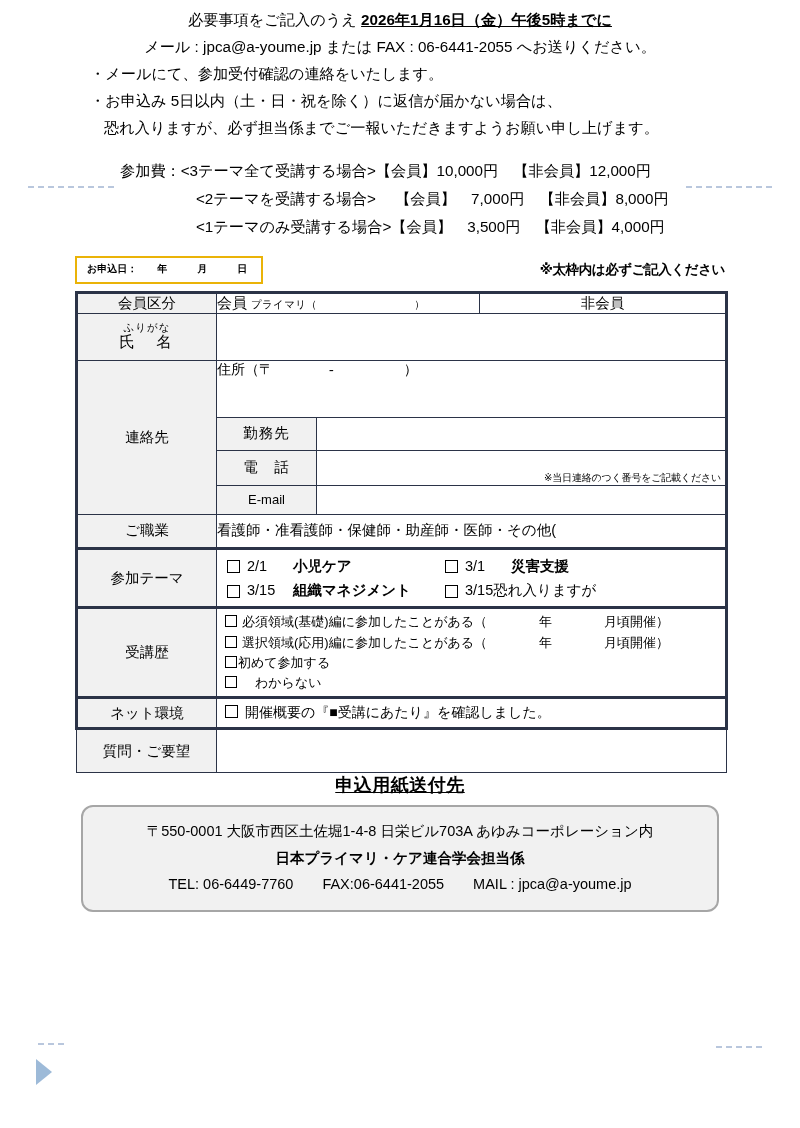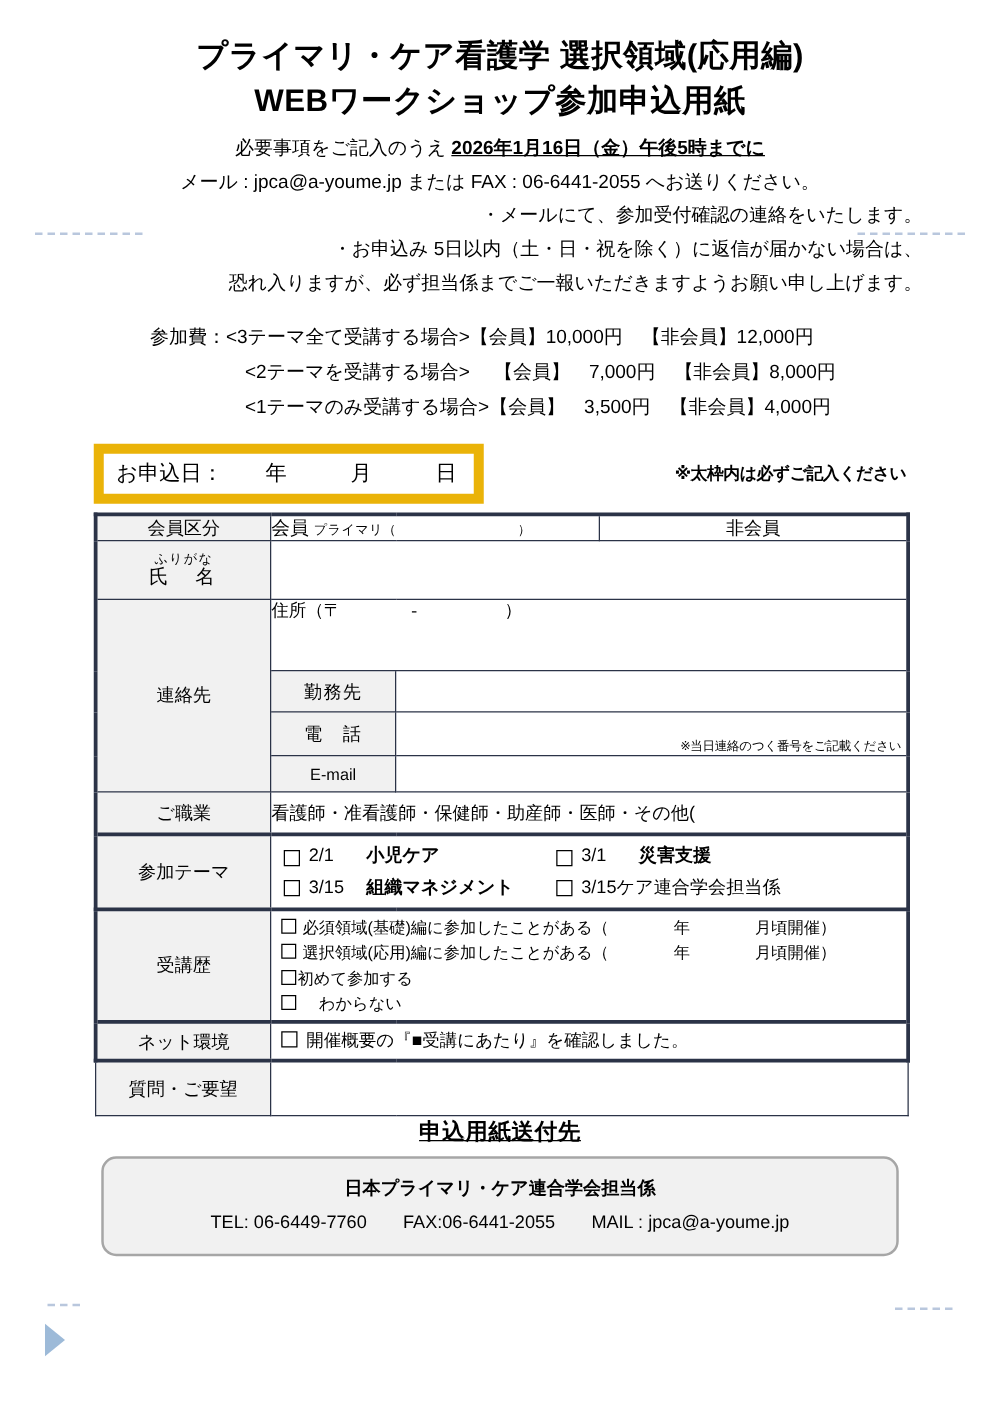--- a/index.html
+++ b/index.html
@@ -57,45 +57,45 @@
   }
 
   .intro {
     margin-top: 6px;
     padding: 0 62px;
     font-size: 15.2px;
     line-height: 1.78;
   }
   .intro-center { text-align: center; }
   .intro-deadline { font-weight: bold; text-decoration: underline; }
-  .intro-left { text-align: right; padding-left: 28px; }
+  .intro-left { text-align: left; padding-left: 28px; }
   .intro-indent { padding-left: 42px; }
 
   
   .fees {
     margin-top: 16px;
     padding-left: 120px;
     font-size: 15.2px;
     line-height: 1.82;
   }
   .fee-row { white-space: pre; }
 
   
   .applydate-row {
     margin-top: 16px;
     padding: 0 75px;
     display: flex;
     align-items: center;
     justify-content: space-between;
   }
   .applydate-box {
-    border: 8px solid #eab308;
+    border: 2px solid #eab308;
     padding: 5px 14px 6px 10px;
-    font-size: 17px;
-    font-weight: normal;
+    font-size: 10px;
+    font-weight: bold;
     white-space: pre;
     line-height: 1.25;
   }
   .required-note {
     font-size: 13.5px;
     font-weight: bold;
     letter-spacing: -0.4px;
   }
 
   
@@ -220,24 +220,20 @@
 <body>
 
 <div class="guide-dash top-left"></div>
 <div class="guide-dash top-right"></div>
 <div class="guide-dash bot-left"></div>
 <div class="guide-dash bot-right"></div>
 <div class="guide-arrow"></div>
 
 <div class="sheet">
 
-  <div class="title-block">
-    <div class="title-line">プライマリ・ケア看護学 選択領域(応用編)</div>
-    <div class="title-line">WEBワークショップ参加申込用紙</div>
-  </div>
 
   <div class="intro">
     <div class="intro-center"><span>必要事項をご記入のうえ </span><span class="intro-deadline">2026年1月16日（金）午後5時までに</span></div>
     <div class="intro-center">メール : jpca@a-youme.jp または FAX : 06-6441-2055 へお送りください。</div>
     <div class="intro-left">・メールにて、参加受付確認の連絡をいたします。</div>
     <div class="intro-left">・お申込み 5日以内（土・日・祝を除く）に返信が届かない場合は、</div>
     <div class="intro-left intro-indent">恐れ入りますが、必ず担当係までご一報いただきますようお願い申し上げます。</div>
   </div>
 
   <div class="fees">
@@ -327,21 +323,21 @@
               </div>
               <div class="theme-line">
                 <span class="theme-item col1">
                   <span class="chk"></span>
                   <span class="theme-date">3/15</span>
                   <span class="theme-name">組織マネジメント</span>
                 </span>
                 <span class="theme-item">
                   <span class="chk"></span>
                   <span class="theme-date" style="min-width:0">3/15</span>
-                  <span class="theme-name plain">ケア連合学会担当係</span>
+                  <span class="theme-name plain">恐れ入りますが</span>
                 </span>
               </div>
             </div>
           </td>
         </tr>
 
         <tr>
           <td class="lbl thick-left" style="height:72px">受講歴</td>
           <td class="val thick-right" colspan="3">
             <div class="hist-list">
@@ -380,18 +376,19 @@
           <td class="val" colspan="3"></td>
         </tr>
 
       </tbody>
     </table>
   </div>
 
   <div class="footer">
     <div class="footer-title">申込用紙送付先</div>
     <div class="footer-box">
+      <div class="footer-addr">〒550-0001 大阪市西区土佐堀1-4-8 日栄ビル703A あゆみコーポレーション内</div>
       <div class="footer-org">日本プライマリ・ケア連合学会担当係</div>
       <div class="footer-tel">TEL: 06-6449-7760　　FAX:06-6441-2055　　MAIL : jpca@a-youme.jp</div>
     </div>
   </div>
 
 </div>
 
 </body></html>

